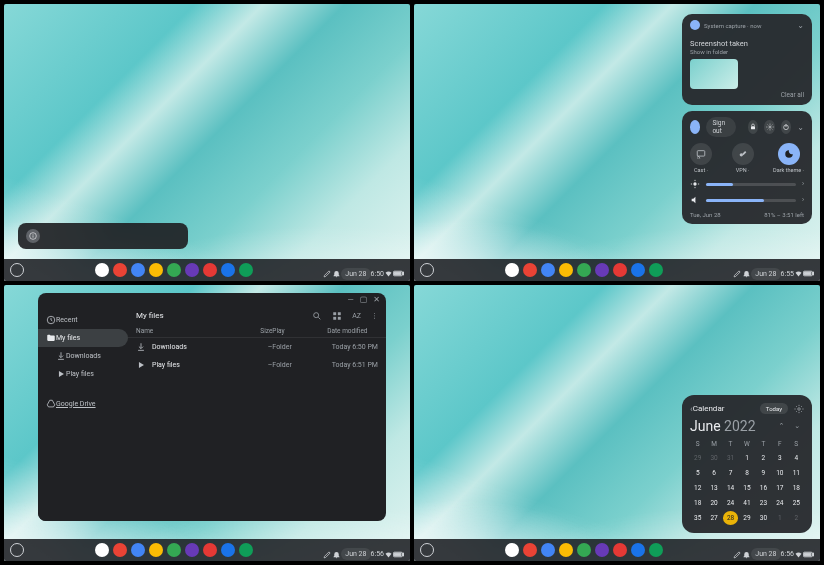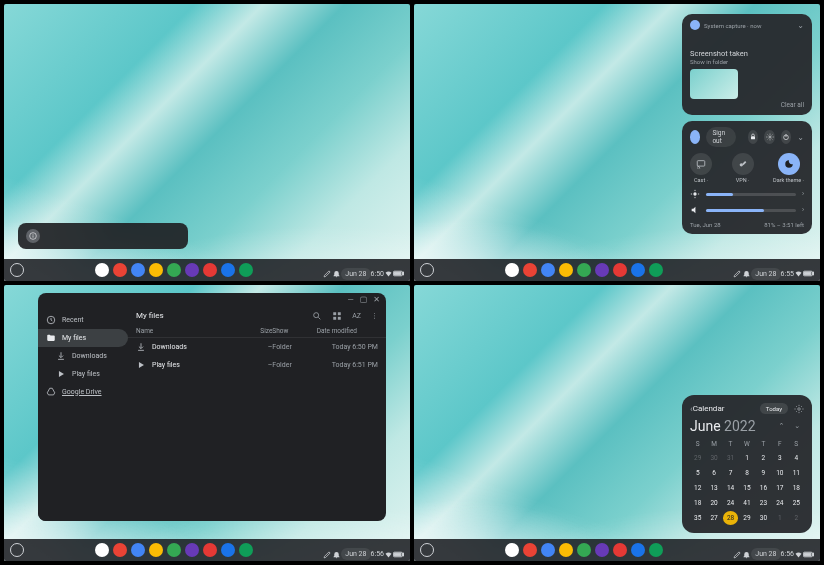--- a/index.html
+++ b/index.html
@@ -107,21 +107,21 @@
     left:34px; top:8px; right:24px; bottom:40px;
     background:#202124;
     border-radius:8px;
     display:flex; flex-direction:column;
     overflow:hidden;
     color:#e8eaed;
   }
   .files-titlebar{height:14px;display:flex;justify-content:flex-end;align-items:center;gap:6px;padding:0 6px;font-size:8px;color:#9aa0a6;}
   .files-body{flex:1;display:flex;}
   .files-side{width:90px;background:#202124;padding:4px 0;font-size:7px;}
-  .side-item{display:flex;align-items:center;gap:6px;padding:4px 8px;color:#bdc1c6;border-radius:0 10px 10px 0;text-align:right;}
+  .side-item{display:flex;align-items:center;padding:4px 8px;color:#bdc1c6;border-radius:0 10px 10px 0;text-align:right;}
   .side-item.sel{background:#3c4043;color:#e8eaed;}
   .side-item.sub{padding-left:18px;}
   .files-main{flex:1;display:flex;flex-direction:column;}
   .files-tb{display:flex;align-items:center;justify-content:space-between;padding:4px 8px;font-size:8px;color:#e8eaed;}
   .files-tb .r{display:flex;gap:10px;color:#9aa0a6;font-size:7px;align-items:center;}
   .files-cols{display:grid;grid-template-columns:3fr 1fr 1.3fr 1.8fr;padding:2px 8px;font-size:6.5px;color:#9aa0a6;border-bottom:1px solid #303134;}
   .files-row{display:grid;grid-template-columns:3fr 1fr 1.3fr 1.8fr;padding:4px 8px;font-size:7px;color:#e8eaed;align-items:center;}
   .files-row .n{display:flex;gap:6px;align-items:center;}
   
   
@@ -195,21 +195,21 @@
   <div class="quad">
     <div class="wall"></div>
     <div class="qs">
       <div class="qs-card">
         <div class="qs-notif-head">
           <span style="width:10px;height:10px;border-radius:50%;background:#8ab4f8;display:inline-block"></span>
           <span style="font-size:6px;color:#9aa0a6;">System capture · now</span>
           <span style="flex:1"></span>
           <span style="font-size:8px;color:#9aa0a6;">⌄</span>
         </div>
-        <div style="font-size:7.5px;margin-top:19px;">Screenshot taken</div>
+        <div style="font-size:7.5px;margin-top:9px;">Screenshot taken</div>
         <div style="font-size:6px;color:#9aa0a6;">Show in folder</div>
         <div class="qs-thumb"></div>
         <div class="qs-clear">Clear all</div>
       </div>
       <div class="qs-card">
         <div class="qs-row">
           <div class="qs-avatar"></div>
           <div class="qs-signout">Sign out</div>
           <span style="flex:1"></span>
           <div class="qs-iconbtn">
@@ -352,21 +352,21 @@
                 <path d="M12 3v12M7 11l5 5 5-5M5 20h14"></path>
               </svg>
             <span>Downloads</span>
           </div>
           <div class="side-item sub">
             <svg class="ic" viewBox="0 0 24 24" fill="#bdc1c6">
                 <path d="M7 5v14l12-7z"></path>
               </svg>
             <span>Play files</span>
           </div>
-          <div class="side-item" style="margin-top:0;text-decoration:underline;">
+          <div class="side-item" style="margin-top:12px;text-decoration:underline;">
             <svg class="ic" viewBox="0 0 24 24" fill="none" stroke="#bdc1c6" stroke-width="2">
                 <path d="M9 3h6l6 11-3 5H6l-3-5z"></path>
               </svg>
             <span>Google Drive</span>
           </div>
         </div>
         <div class="files-main">
           <div class="files-tb">
             <span>My files</span>
             <div class="r">
@@ -384,22 +384,22 @@
                     <rect x="14" y="14" width="7" height="7"></rect>
                   </svg>
                 </span>
               <span>AZ</span>
               <span>⋮</span>
             </div>
           </div>
           <div class="files-cols">
             <span>Name</span>
             <span style="text-align:right">Size</span>
-            <span>Show</span>
-            <span style="text-align:left">Date modified</span>
+            <span>Play</span>
+            <span style="text-align:center">Date modified</span>
           </div>
           <div id="files-rows">
               <div class="files-row">
     <div class="n">
                   <svg width="10" height="10" viewBox="0 0 24 24" fill="none" stroke="#bdc1c6" stroke-width="2">
                     <path d="M12 3v12M7 11l5 5 5-5M5 20h14"></path>
                   </svg>
                   <span>Downloads</span>
                 </div>
     <span style="text-align:right;color:#9aa0a6">–</span>

